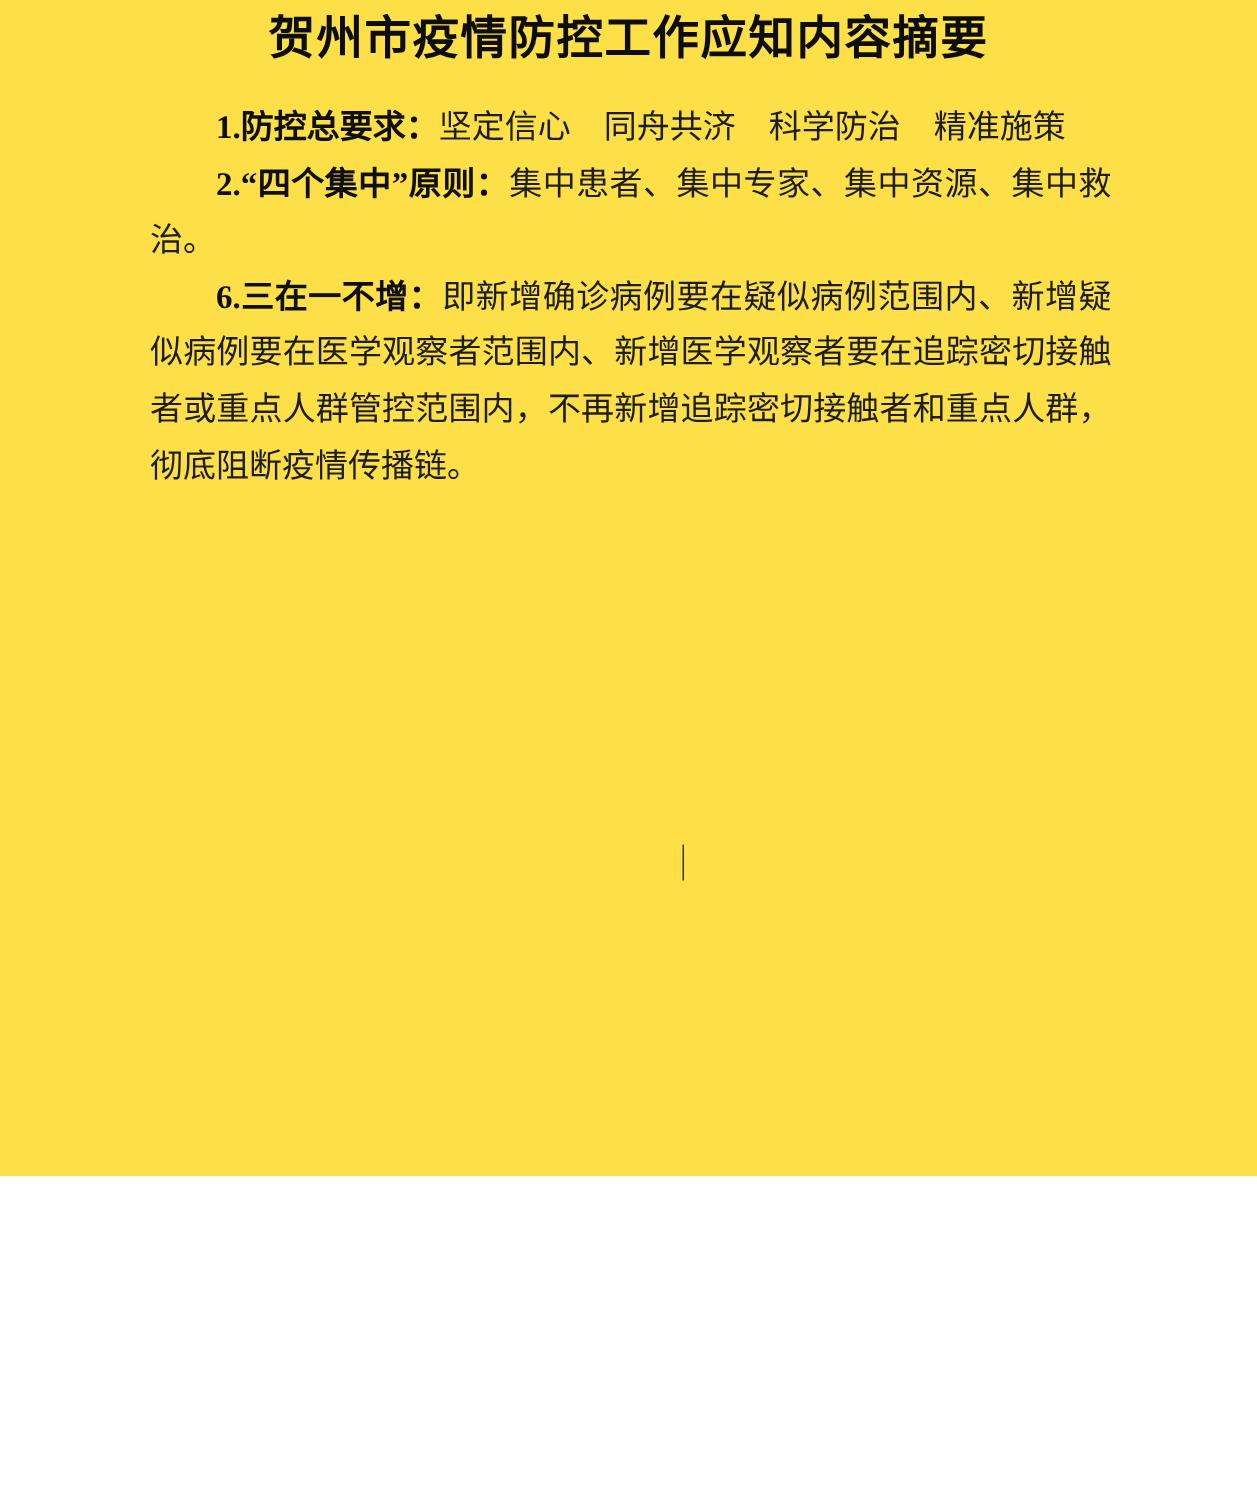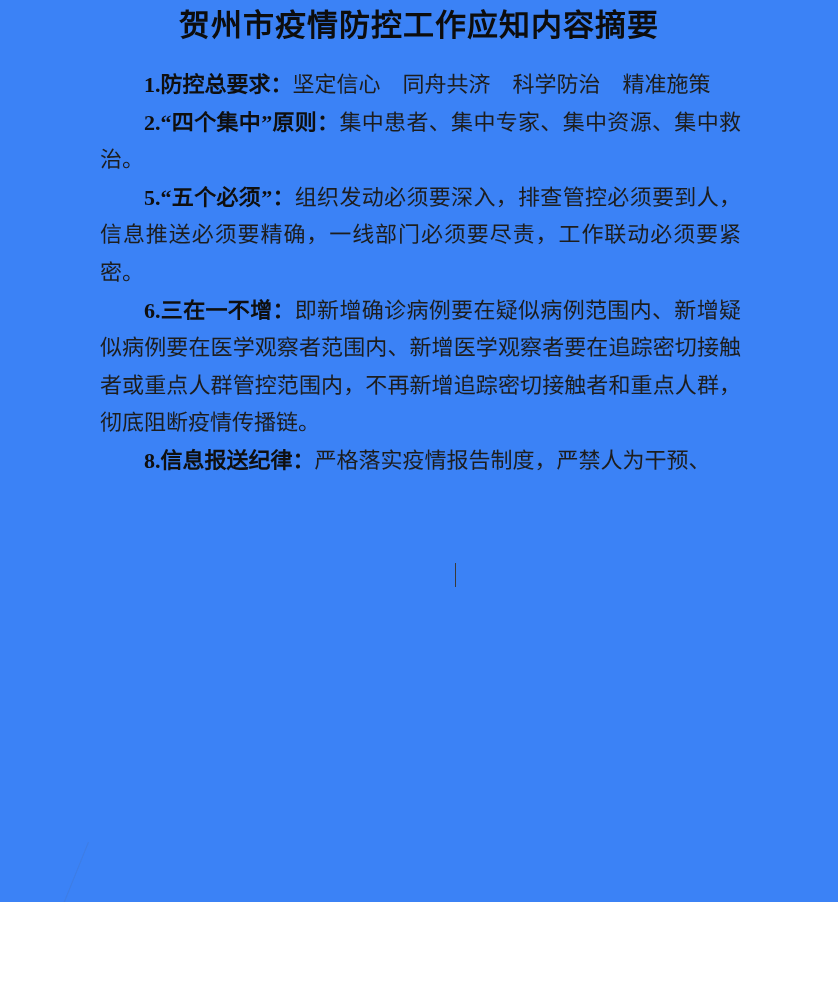--- a/index.html
+++ b/index.html
@@ -3,22 +3,22 @@
 <meta charset="utf-8">
 <style>
   html, body {
     margin: 0;
     padding: 0;
     background: #ffffff;
   }
   .page {
     position: relative;
     width: 838px;
-    height: 902px;
-    background: #3b82f6;
+    height: 784px;
+    background: #fde047;
     overflow: hidden;
     font-family: "Liberation Serif", serif;
     color: #1c1c1c;
   }
   .doc-title {
     position: absolute;
     top: 4px;
     left: 0;
     width: 100%;
     text-align: center;
@@ -82,23 +82,21 @@
 </head>
 <body>
 
 <div class="page">
 
   <div class="doc-title">贺州市疫情防控工作应知内容摘要</div>
 
   <div class="body-block">
       <p class="para"><span class="seg bold">1.防控总要求：</span><span class="seg">坚定信心　同舟共济　科学防治　精准施策</span></p>
       <p class="para"><span class="seg bold">2.“四个集中”原则：</span><span class="seg">集中患者、集中专家、集中资源、集中救治。</span></p>
-      <p class="para"><span class="seg bold">5.“五个必须”：</span><span class="seg">组织发动必须要深入，排查管控必须要到人，信息推送必须要精确，一线部门必须要尽责，工作联动必须要紧密。</span></p>
       <p class="para"><span class="seg bold">6.三在一不增：</span><span class="seg">即新增确诊病例要在疑似病例范围内、新增疑似病例要在医学观察者范围内、新增医学观察者要在追踪密切接触者或重点人群管控范围内，不再新增追踪密切接触者和重点人群，彻底阻断疫情传播链。</span></p>
-      <p class="para"><span class="seg bold">8.信息报送纪律：</span><span class="seg">严格落实疫情报告制度，严禁人为干预、</span></p>
     </div>
 
   <div class="page-number">- 2 -</div>
 
   <div class="artifact-vline"></div>
   <div class="artifact-diag1"></div>
   <div class="artifact-diag2"></div>
 
 </div>
 

